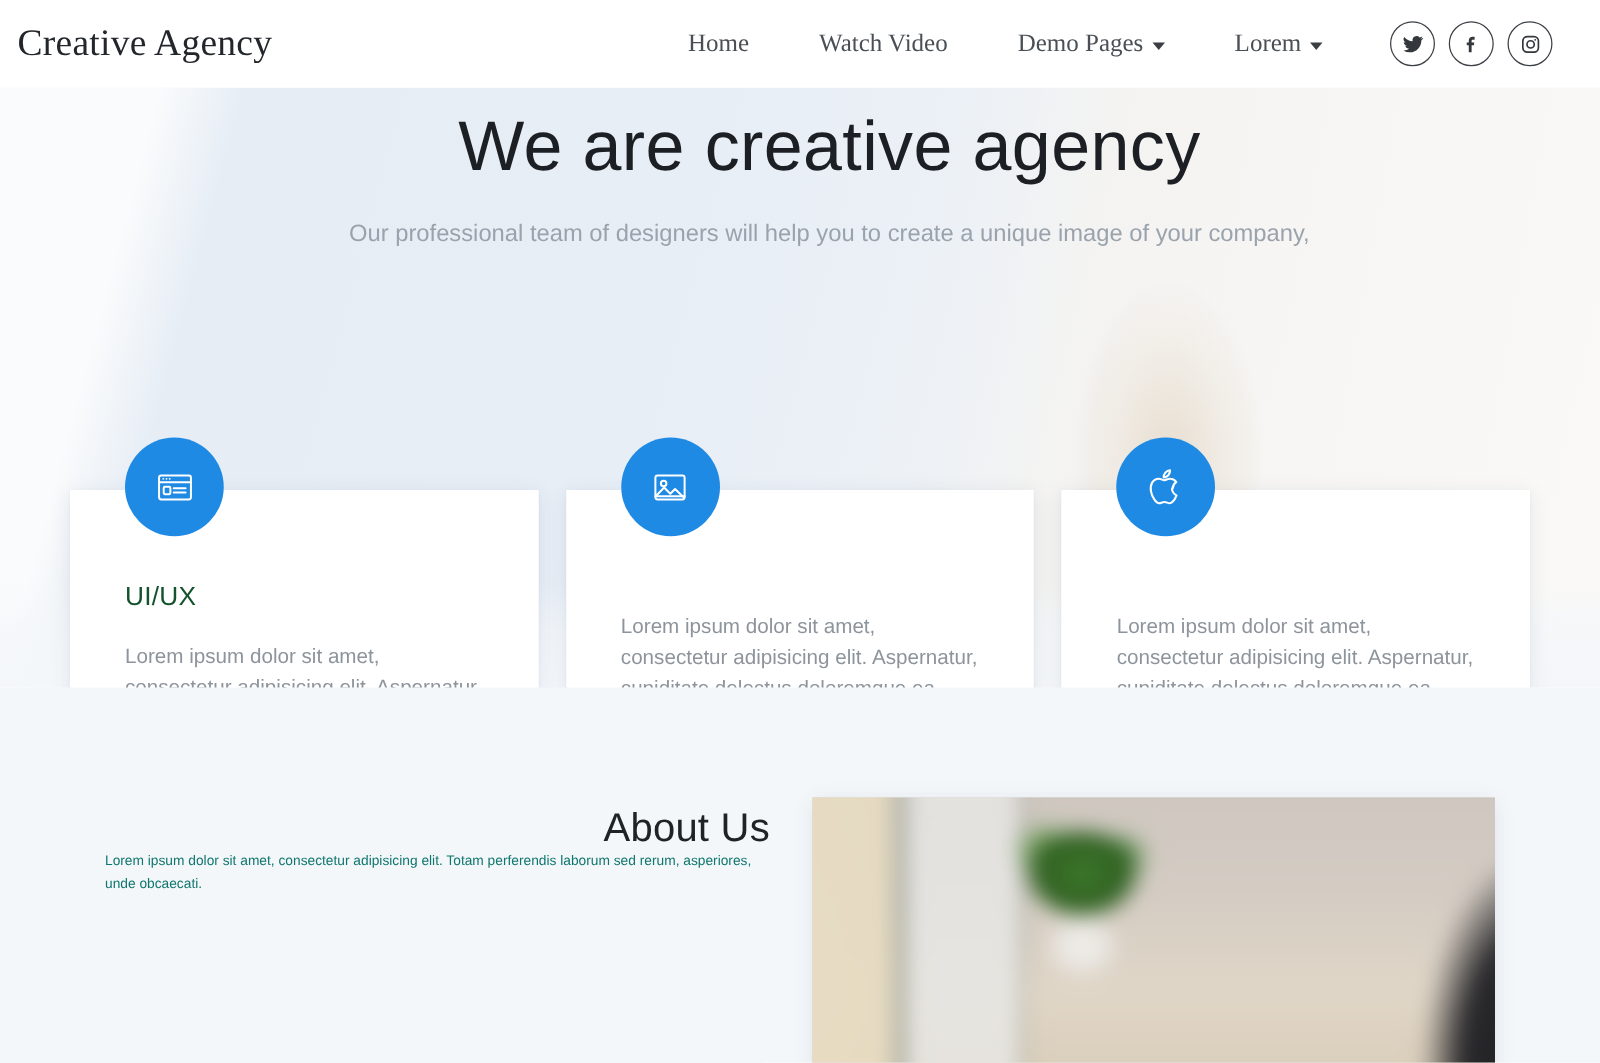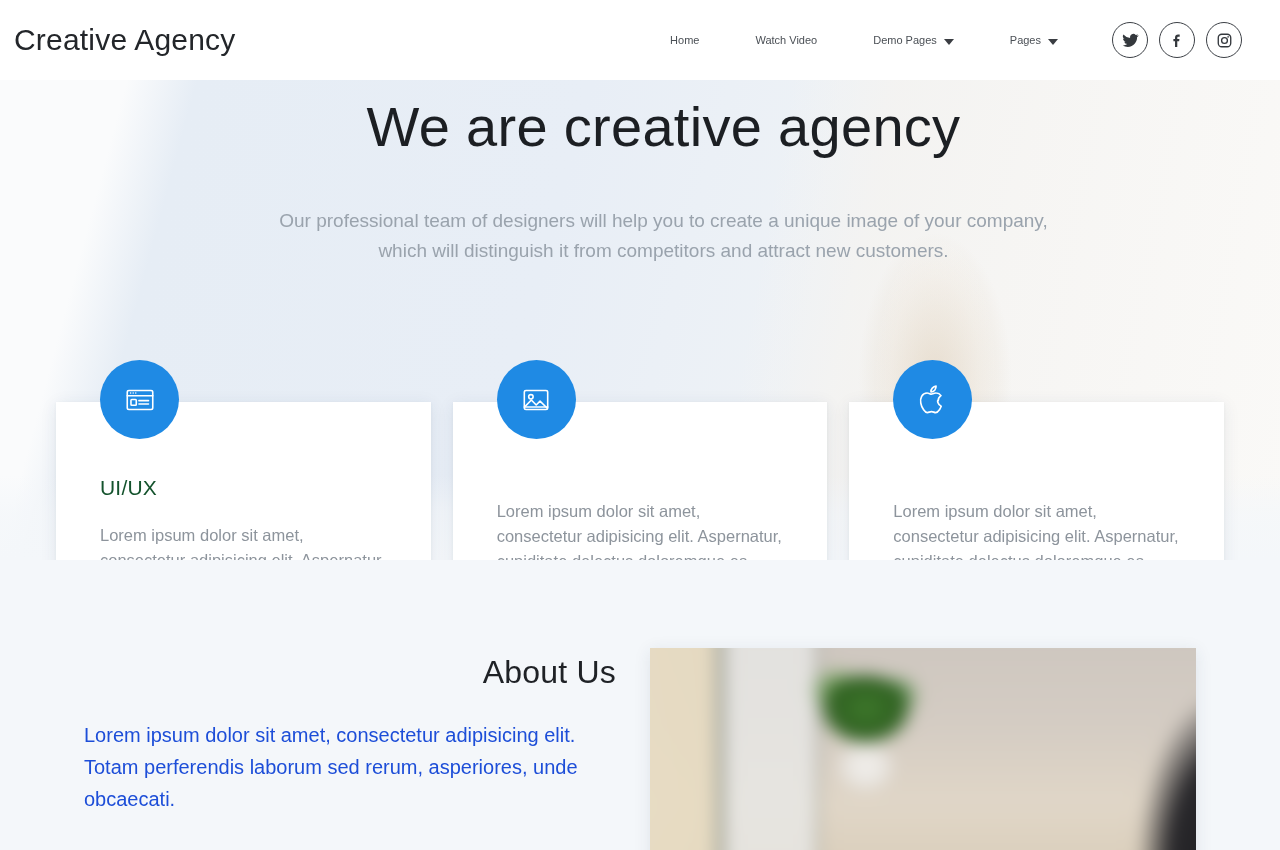--- a/index.html
+++ b/index.html
@@ -15,44 +15,45 @@
     font-family: "Liberation Sans", sans-serif;
     background: #f4f7fa;
     color: #2c2f33;
     -webkit-font-smoothing: antialiased;
   }
 
   
   .site-header {
     position: relative;
     z-index: 40;
-    height: 80px;
+    height: 70px;
     background: #ffffff;
     display: flex;
     align-items: center;
     padding: 0 38px 0 14px;
+    font-family: Liberation Serif, serif;
   }
 
   .brand {
     font-size: 30px;
     font-weight: 400;
     letter-spacing: .2px;
     color: #23262a;
     white-space: nowrap;
   }
 
   .nav {
     margin-left: auto;
     display: flex;
     align-items: center;
     gap: 0;
   }
 
   .nav-item {
-    font-size: 11px;
+    font-size: 20px;
     color: #4a4f55;
     padding: 0 28px;
     white-space: nowrap;
     display: flex;
     align-items: center;
     gap: 7px;
     cursor: pointer;
   }
 
   .caret {
@@ -123,21 +124,21 @@
 
   .hero-title {
     font-size: 56px;
     font-weight: 400;
     color: #1c1f23;
     letter-spacing: .3px;
     line-height: 1.25;
   }
 
   .hero-sub {
-    margin-top: 44px;
+    margin-top: 21px;
     font-size: 19px;
     line-height: 1.58;
     color: #9aa3ad;
     font-weight: 400;
   }
   .hero-sub span { display: block; }
 
   
   .cards {
     position: absolute;
@@ -201,24 +202,23 @@
 
   .about-title {
     font-size: 32px;
     font-weight: 400;
     color: #1f2226;
     letter-spacing: .2px;
     text-align: right;
   }
 
   .about-text {
-    margin-top: 28px;
-    font-size: 20px;
+    font-size: 11px;
     line-height: 1.6;
-    color: #1d4ed8;
+    color: #0f766e;
     max-width: 520px;
   }
 
   .about-figure {
     position: relative;
     width: 546px;
     height: 300px;
     margin-left: auto;
     margin-right: 28px;
     overflow: hidden;
@@ -262,21 +262,21 @@
       <span>Home</span>
     </div>
     <div class="nav-item">
       <span>Watch Video</span>
     </div>
     <div class="nav-item">
       <span>Demo Pages</span>
       <i class="caret"></i>
     </div>
     <div class="nav-item">
-      <span>Pages</span>
+      <span>Lorem</span>
       <i class="caret"></i>
     </div>
 
     <div class="social">
       <a class="social-btn">
         <svg width="17" height="17" viewBox="0 0 24 24" fill="currentColor" aria-hidden="true">
           <path d="M23 4.9c-.8.4-1.7.6-2.6.8 1-.6 1.7-1.5 2-2.6-.9.5-1.9.9-3 1.1a4.6 4.6 0 0 0-7.9 4.2A13.1 13.1 0 0 1 2 3.6a4.6 4.6 0 0 0 1.4 6.2c-.7 0-1.4-.2-2-.6 0 2.2 1.6 4.1 3.7 4.5-.6.2-1.3.2-2 .1a4.6 4.6 0 0 0 4.3 3.2A9.3 9.3 0 0 1 1 18.9a13 13 0 0 0 7.1 2.1c8.5 0 13.2-7.1 13.2-13.2v-.6c.9-.7 1.7-1.5 2.3-2.4z"></path>
         </svg>
       </a>
       <a class="social-btn">
@@ -295,21 +295,20 @@
   </nav>
 </header>
 
 <section class="hero">
   <div class="hero-bg"></div>
 
   <div class="hero-inner">
     <h1 class="hero-title">We are creative agency</h1>
     <p class="hero-sub">
       <span>Our professional team of designers will help you to create a unique image of your company,</span>
-      <span>which will distinguish it from competitors and attract new customers.</span>
     </p>
   </div>
 
   <div class="cards">
 
     <article class="card">
       <div class="card-icon">
         <svg width="34" height="34" viewBox="0 0 32 32" fill="none" stroke="currentColor" stroke-width="1.5" stroke-linecap="round" stroke-linejoin="round" aria-hidden="true">
           <rect x="4" y="7" width="24" height="18" rx="1.6"></rect>
           <path d="M4 12h24"></path>

